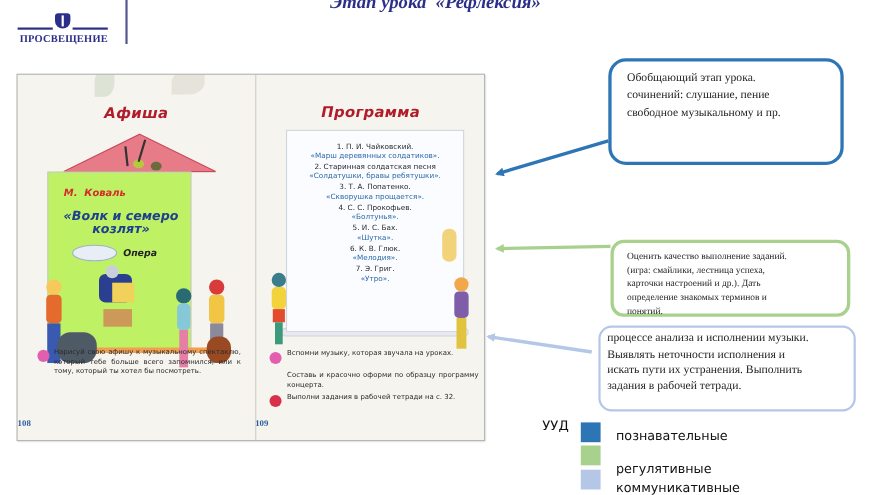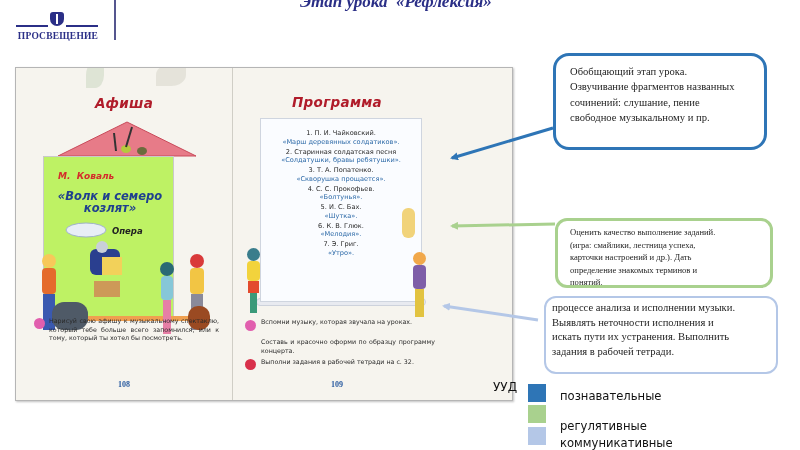--- a/index.html
+++ b/index.html
@@ -11,21 +11,21 @@
   .logo-mark { position: absolute; left: 36px; top: 0; width: 14px; height: 14px; background: #2b2f87; border-radius: 3px 3px 7px 7px; }
   .logo-mark::after { content: ""; position: absolute; left: 6px; top: 2px; width: 2px; height: 10px; background: #fff; }
   .logo-line { position: absolute; top: 13px; height: 2px; background: #2b2f87; }
   .logo-line.l { left: 2px; width: 32px; }
   .logo-line.r { left: 52px; width: 32px; }
   .logo-text { position: absolute; left: 0; top: 19px; width: 88px; text-align: center; font-family: "Liberation Serif", serif; font-weight: bold; font-size: 9.5px; letter-spacing: 0.2px; color: #2b2f87; }
   .header-divider { position: absolute; left: 114px; top: 0; width: 2px; height: 40px; background: #55568f; }
   .page-title { position: absolute; left: 300px; top: -8px; font-family: "Liberation Serif", serif; font-weight: bold; font-style: italic; font-size: 17px; color: #2b2f87; white-space: pre; }
 
   
-  .book { position: absolute; left: 15px; top: 67px; width: 498px; height: 334px; border: 1px solid #b5b5b5; background: #f6f4ee; box-shadow: 1px 1px 2px rgba(0,0,0,0.25); overflow: hidden; }
+  .book { position: absolute; left: 15px; top: 67px; width: 426px; height: 334px; border: 1px solid #b5b5b5; background: #f6f4ee; box-shadow: 1px 1px 2px rgba(0,0,0,0.25); overflow: hidden; }
   .book-page { position: absolute; top: 0; height: 100%; }
   .book-page.left { left: 0; width: 216px; }
   .book-page.right { left: 216px; width: 210px; }
   .spine { position: absolute; left: 216px; top: 0; width: 1px; height: 100%; background: #d0cec6; }
   .leaf { position: absolute; border-radius: 50% 0; background: rgba(150,180,140,0.25); }
 
   .page-heading { position: absolute; width: 100%; text-align: center; font-family: "DejaVu Sans", sans-serif; font-weight: bold; font-style: italic; font-size: 13.5px; color: #b01c2a; letter-spacing: 0.3px; }
 
   
   .roof { position: absolute; left: 40px; top: 53px; width: 142px; height: 36px; }
@@ -34,21 +34,21 @@
   .poster-work { position: absolute; left: 2px; top: 33px; width: 128px; text-align: center; font-family: "DejaVu Sans", sans-serif; font-style: italic; font-weight: bold; font-size: 11.5px; line-height: 12px; color: #1f3f8f; }
   .poster-genre { position: absolute; left: 68px; top: 69px; font-family: "DejaVu Sans", sans-serif; font-style: italic; font-weight: bold; font-size: 8.5px; color: #222; }
   .plank { position: absolute; left: 50px; top: 248px; width: 124px; height: 5px; background: #f0a050; border-radius: 2px; }
   .kid { position: absolute; }
   .kid .head { position: absolute; border-radius: 50%; }
   .kid .body { position: absolute; border-radius: 4px; }
   .kid .legs { position: absolute; }
 
   .task { position: absolute; font-family: "DejaVu Sans", sans-serif; font-size: 6.3px; line-height: 8.6px; color: #2a2a2a; text-align: justify; }
   .task-icon { position: absolute; width: 11px; height: 11px; border-radius: 50%; }
-  .page-number { position: absolute; width: 100%; text-align: center; font-family: "Liberation Serif", serif; font-weight: bold; font-size: 8px; color: #2a5ba0; }
+  .page-number { position: absolute; width: 100%; text-align: left; font-family: "Liberation Serif", serif; font-weight: bold; font-size: 8px; color: #2a5ba0; }
 
   
   .sheet { position: absolute; left: 28px; top: 50px; width: 162px; height: 184px; background: #fafcff; border: 1px solid #cfd5df; }
   .sheet-list { position: absolute; left: 0; top: 10px; width: 100%; text-align: center; font-family: "DejaVu Sans", sans-serif; font-size: 6.6px; line-height: 8.6px; }
   .prog-composer { color: #2a2a2a; }
   .prog-work { color: #2d6aa8; margin-bottom: 1.4px; }
   .sheet-roll { position: absolute; left: 24px; top: 230px; width: 170px; height: 8px; background: #e8eaf0; border-radius: 4px; border: 1px solid #cdd2dc; }
 
   
   .callout { position: absolute; background: #ffffff; font-family: "Liberation Serif", serif; color: #1e1e1e; }
@@ -195,21 +195,20 @@
         <path d="M0,0 L8,4 L0,8 z" fill="#b4c7e7"></path>
       </marker>
   </defs>
   <line x1="553" y1="128" x2="452" y2="158" stroke="#2e75b6" stroke-width="3" marker-end="url(#ah-blue)"></line>
   <line x1="555" y1="224" x2="452" y2="226" stroke="#a9d18e" stroke-width="3" marker-end="url(#ah-green)"></line>
   <line x1="538" y1="320" x2="444" y2="306" stroke="#b4c7e7" stroke-width="3" marker-end="url(#ah-lblue)"></line>
 </svg>
 
 <div class="callout cognitive">
   <span class="callout-line">Обобщающий этап урока.</span>
-  <span class="callout-line">Озвучивание фрагментов названных</span>
   <span class="callout-line">сочинений: слушание, пение</span>
   <span class="callout-line">свободное музыкальному и пр.</span>
 </div>
 
 <div class="callout regulatory">
   <span class="callout-line">Оценить качество выполнение заданий.</span>
   <span class="callout-line">(игра: смайлики, лестница успеха,</span>
   <span class="callout-line">карточки настроений и др.). Дать</span>
   <span class="callout-line">определение знакомых терминов и</span>
   <span class="callout-line">понятий.</span>

